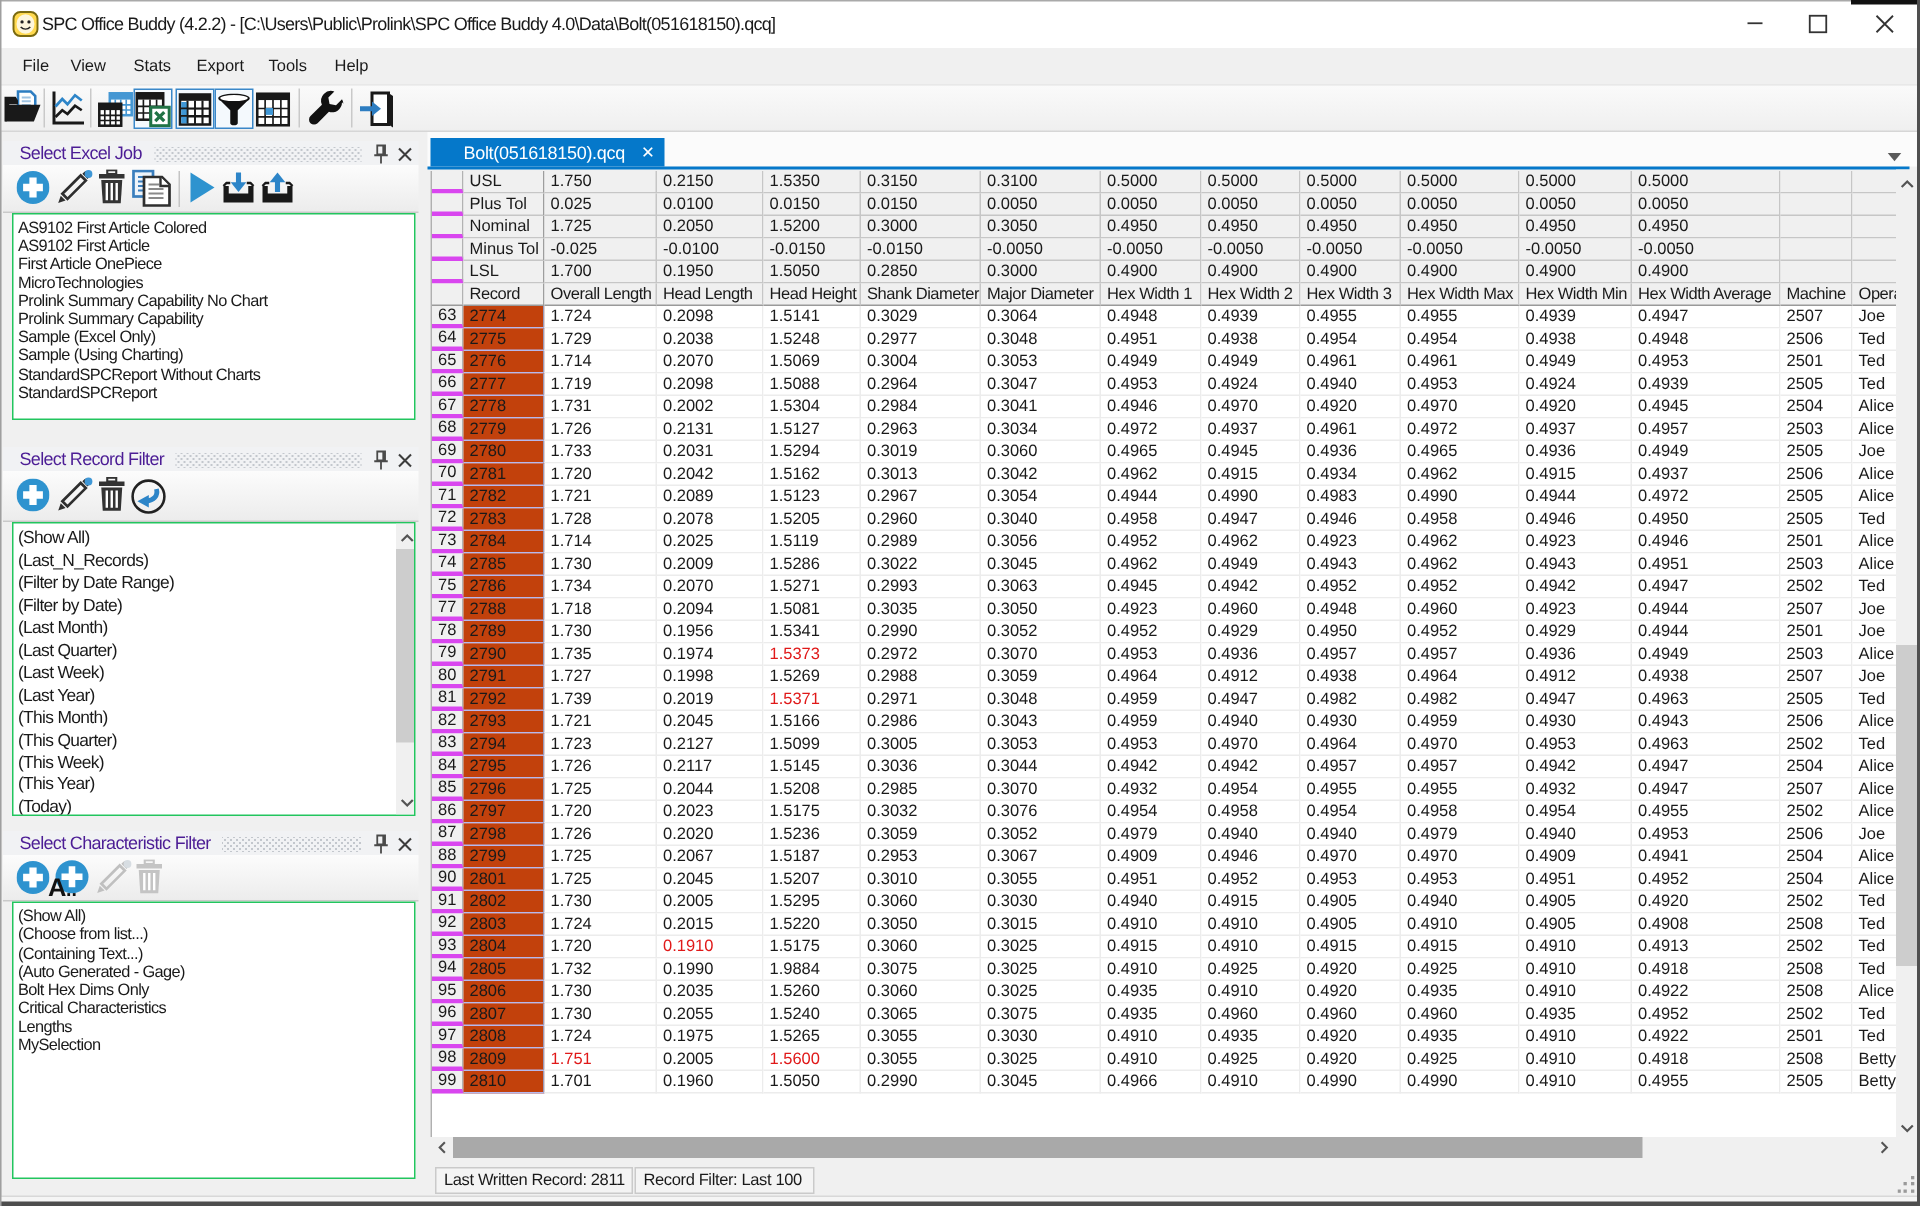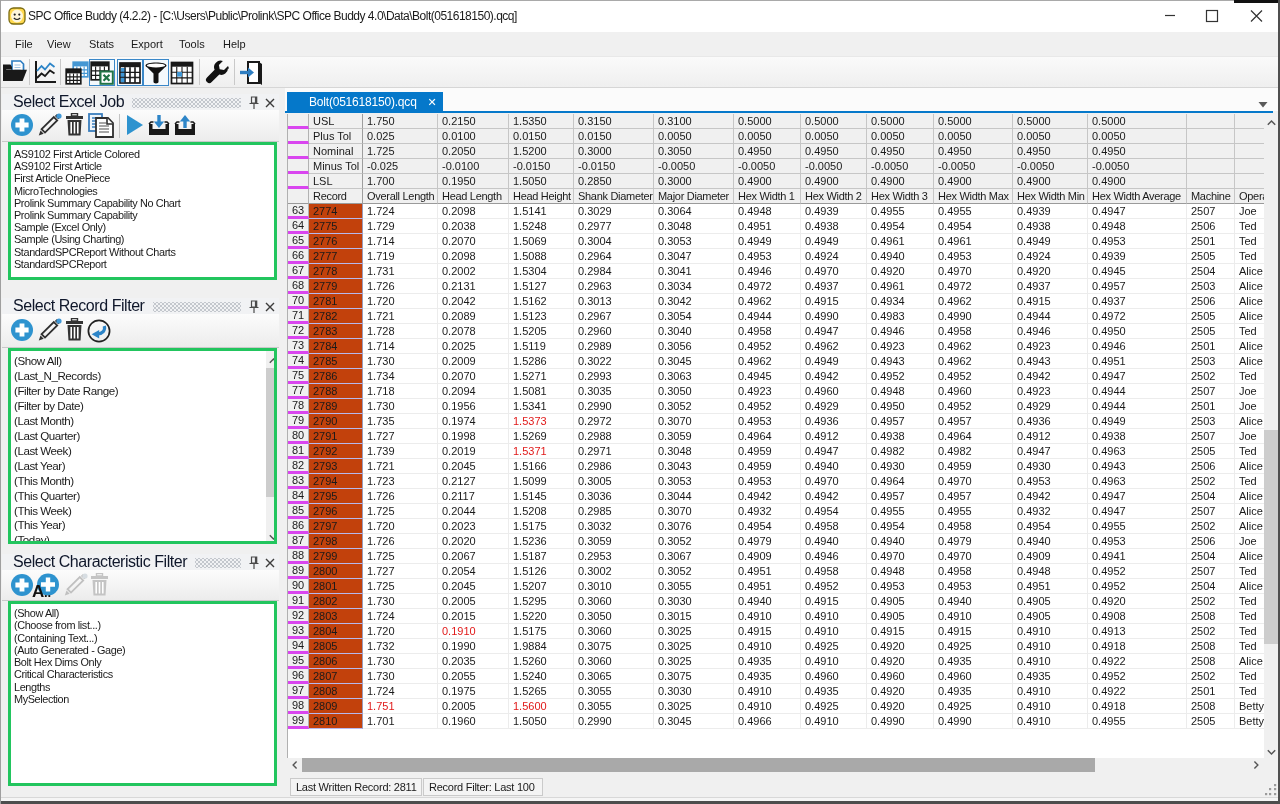--- a/index.html
+++ b/index.html
@@ -9,24 +9,24 @@
 #titlebar{position:absolute;left:0;top:0;width:1280px;height:32px;background:#fff;border-top:1px solid #a9a9a9}
 #titletext{position:absolute;left:28px;top:0;height:32px;line-height:33px;font-size:12px;white-space:nowrap;letter-spacing:-0.5px}
 #menubar{position:absolute;left:0;top:32px;width:1280px;height:24px;background:#f0f0f0}
 .mitem{position:absolute;top:0;height:24px;line-height:25px;font-size:11px}
 #toolbar{position:absolute;left:0;top:56px;width:1280px;height:32px;background:linear-gradient(#fafafa,#efefef);border-top:1px solid #e8e8e8;border-bottom:1px solid #d6d6d6}
 .ic{position:absolute;line-height:0}
 .tsep{position:absolute;top:3px;height:26px;width:1px;background:#c9c9c9}
 .tbox{position:absolute;width:26px;height:27px;border:1px solid #3a87c8;background:#f4f9fd}
 #leftcol{position:absolute;left:0;top:88px;width:280px;height:716px;background:#f0f0f0;border-left:1px solid #dcdcdc}
 .phead{position:absolute;height:16px;background:#f1f2f4;display:flex;align-items:center}
-.ptitle{font-size:16px;color:#0f172a;margin-left:11px;white-space:nowrap;letter-spacing:-0.45px}
+.ptitle{font-size:12px;color:#4c1d95;margin-left:11px;white-space:nowrap;letter-spacing:-0.45px}
 .stip{flex:1 1 auto;height:10px;margin:1px 2px 0 8px;background-image:radial-gradient(#c3c7cd 0.9px,transparent 1px),radial-gradient(#c3c7cd 0.9px,transparent 1px);background-size:4px 4px;background-position:0 0,2px 2px}
 .ptool{position:absolute;background:linear-gradient(#fcfcfc,#ececec);border-bottom:1px solid #c9c9c9}
-.plist{position:absolute;background:#fff;border:3px solid #22c55e;overflow:hidden}
+.plist{position:absolute;background:#fff;border:1px solid #22c55e;overflow:hidden}
 .psep{position:absolute;top:4px;height:24px;width:1px;background:#c4c4c4}
 #tabstrip{position:absolute;left:285px;top:88px;width:995px;height:23px;background:#fbfbfb}
 #tabline{position:absolute;left:285px;top:111px;width:988px;height:2px;background:#0578ca}
 #tab{position:absolute;left:287px;top:92px;width:156px;height:19px;background:#0578ca;color:#fff;font-size:12px;line-height:20px;letter-spacing:-0.2px}
 #tab span{margin-left:22px}
 #tabx{position:absolute;left:137px;top:0px;width:16px;text-align:center;font-size:11px;letter-spacing:0}
 #gridwrap{position:absolute;left:287px;top:114px;width:977px;height:644px;overflow:hidden;background:#fff;border-left:1px solid #b0b0b0}
 #grid{border-collapse:separate;border-spacing:0;table-layout:fixed;width:977px;font-size:11px}
 #grid td{height:15px;padding:0 0 0 4px;overflow:hidden;white-space:nowrap;vertical-align:middle}
 td.rn{background:#f0f0f0;border-right:1px solid #b2b2b2;border-bottom:3px solid #d946ef;padding-left:2px}
@@ -525,20 +525,37 @@
           <td class="d">0.4972</td>
           <td class="d">0.4937</td>
           <td class="d">0.4961</td>
           <td class="d">0.4972</td>
           <td class="d">0.4937</td>
           <td class="d">0.4957</td>
           <td class="d">2503</td>
           <td class="d">Alice</td>
         </tr>
         <tr>
+          <td class="rn">69</td>
+          <td class="rc">2780</td>
+          <td class="d">1.733</td>
+          <td class="d">0.2031</td>
+          <td class="d">1.5294</td>
+          <td class="d">0.3019</td>
+          <td class="d">0.3060</td>
+          <td class="d">0.4965</td>
+          <td class="d">0.4945</td>
+          <td class="d">0.4936</td>
+          <td class="d">0.4965</td>
+          <td class="d">0.4936</td>
+          <td class="d">0.4949</td>
+          <td class="d">2505</td>
+          <td class="d">Joe</td>
+        </tr>
+        <tr>
           <td class="rn">70</td>
           <td class="rc">2781</td>
           <td class="d">1.720</td>
           <td class="d">0.2042</td>
           <td class="d">1.5162</td>
           <td class="d">0.3013</td>
           <td class="d">0.3042</td>
           <td class="d">0.4962</td>
           <td class="d">0.4915</td>
           <td class="d">0.4934</td>
@@ -829,37 +846,20 @@
           <td class="d">0.2953</td>
           <td class="d">0.3067</td>
           <td class="d">0.4909</td>
           <td class="d">0.4946</td>
           <td class="d">0.4970</td>
           <td class="d">0.4970</td>
           <td class="d">0.4909</td>
           <td class="d">0.4941</td>
           <td class="d">2504</td>
           <td class="d">Alice</td>
-        </tr>
-        <tr>
-          <td class="rn">89</td>
-          <td class="rc">2800</td>
-          <td class="d">1.727</td>
-          <td class="d">0.2054</td>
-          <td class="d">1.5126</td>
-          <td class="d">0.3002</td>
-          <td class="d">0.3052</td>
-          <td class="d">0.4951</td>
-          <td class="d">0.4958</td>
-          <td class="d">0.4948</td>
-          <td class="d">0.4958</td>
-          <td class="d">0.4948</td>
-          <td class="d">0.4952</td>
-          <td class="d">2507</td>
-          <td class="d">Ted</td>
         </tr>
         <tr>
           <td class="rn">90</td>
           <td class="rc">2801</td>
           <td class="d">1.725</td>
           <td class="d">0.2045</td>
           <td class="d">1.5207</td>
           <td class="d">0.3010</td>
           <td class="d">0.3055</td>
           <td class="d">0.4951</td>

